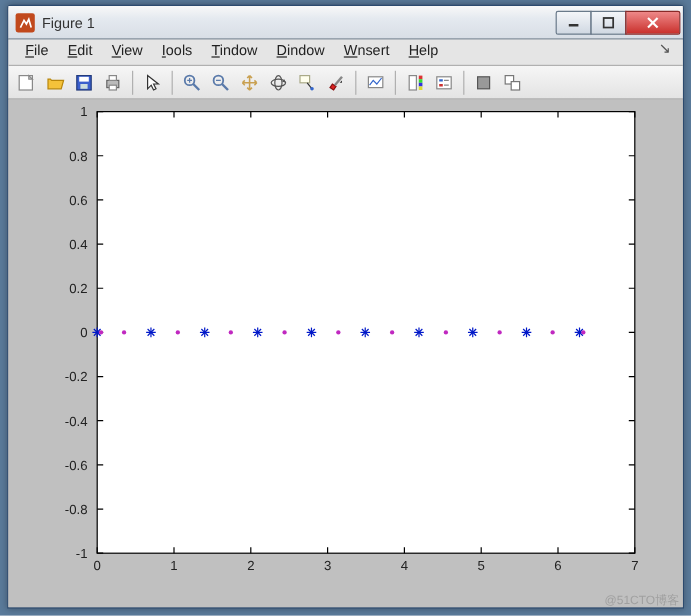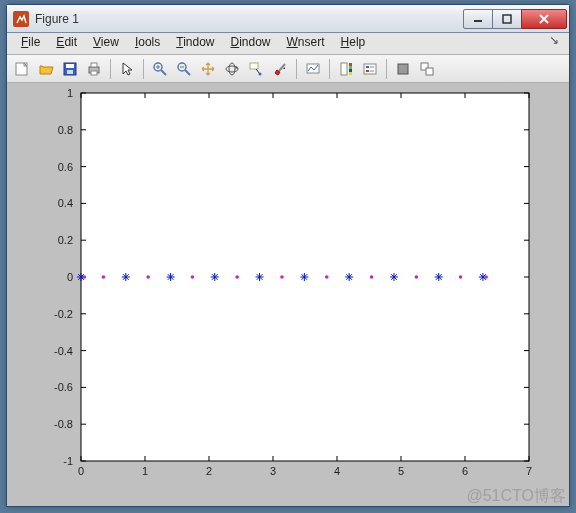--- a/index.html
+++ b/index.html
@@ -18,21 +18,21 @@
   .menu-item u { text-decoration: underline; }
   .menu-spacer { flex: 1; }
   .menu-arrow { font-size: 12px; color: #555; padding-right: 4px; }
   .toolbar { height: 28px; background: linear-gradient(#f6f6f6,#e3e3e3); border-bottom: 1px solid #b0b0b0; display: flex; align-items: center; padding: 0 4px; gap: 2px; }
   .tb-btn { width: 22px; height: 22px; border: 1px solid transparent; display: flex; align-items: center; justify-content: center; border-radius: 2px; }
   .tb-sep { width: 1px; height: 20px; background: #b0b0b0; margin: 0 3px; }
   .figure-area { flex: 1; background: #c0c0c0; position: relative; }
   .axes-bg { position: absolute; left: 74px; top: 10px; width: 448px; height: 368px; background: #fff; }
   svg.plot { position: absolute; left: 0; top: 0; width: 100%; height: 100%; }
   .tick-label { font-size: 11px; fill: #222; }
-  .watermark { position: absolute; right: 10px; bottom: 6px; font-size: 16px; color: rgba(100,100,100,.35); pointer-events: none; }
+  .watermark { position: absolute; right: 10px; bottom: 6px; font-size: 10px; color: rgba(100,100,100,.35); pointer-events: none; }
 </style>
 </head>
 <body>
 
 <div class="window">
   <div class="titlebar">
     <div class="app-icon">
       <svg viewBox="0 0 12 12">
           <path d="M2 10 L5 4 L7 7 L9 3 L11 10" stroke="#fff" stroke-width="1.4" fill="none"></path>
         </svg>

